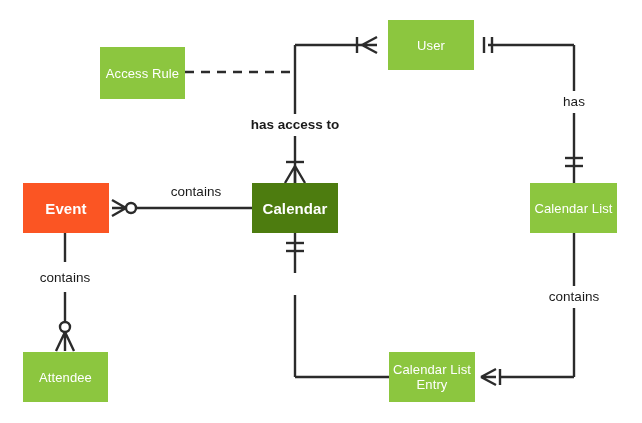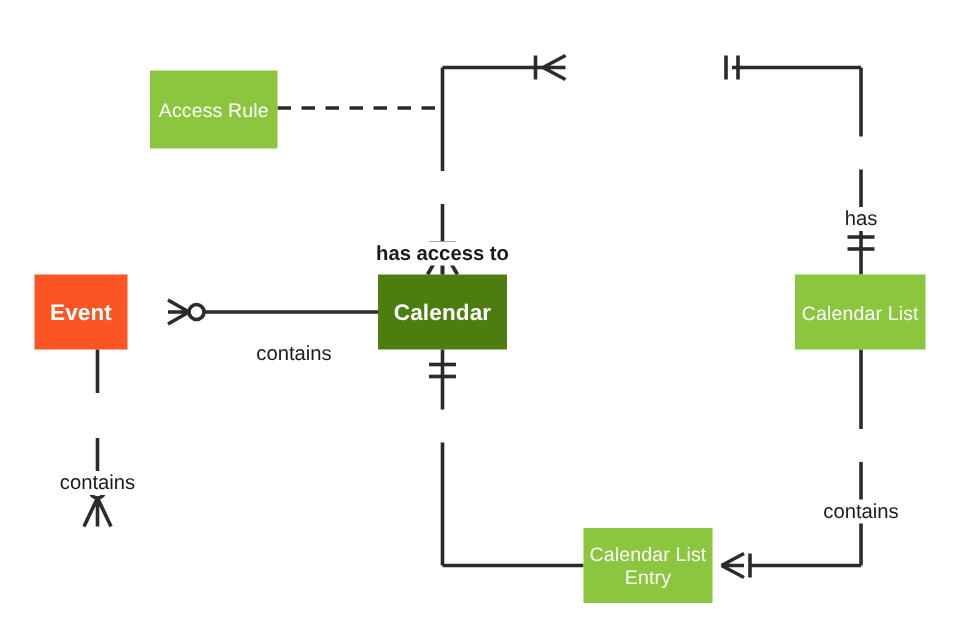--- a/index.html
+++ b/index.html
@@ -46,21 +46,20 @@
   .edge-label {
     position: absolute;
     color: #1a1a1a;
     font-size: 13.5px;
     line-height: 16px;
     white-space: nowrap;
     z-index: 4;
     background: #ffffff;
     padding: 0 3px;
     transform: translate(-50%, -50%);
-    margin-top: 44px;
   }
 </style>
 </head>
 <body>
 
 <div id="diagram-canvas">
 
   <svg id="er-svg" viewBox="0 0 642 423" xmlns="http://www.w3.org/2000/svg">
     <g fill="none" stroke="#2b2b2b" stroke-width="2.4" stroke-linecap="butt">
 
@@ -122,29 +121,31 @@
         <line x1="286" y1="243" x2="304" y2="243"></line>
         <line x1="286" y1="251" x2="304" y2="251"></line>
         <line x1="295" y1="233" x2="295" y2="273"></line>
         <line x1="295" y1="295" x2="295" y2="377"></line>
         <line x1="295" y1="377" x2="389" y2="377"></line>
       </g>
 
     </g>
   </svg>
 
-  <div class="entity-box emphasis" style="left:23px; top:183px; width:62px; height:50px; background:#FB5523;">Event</div>
+  <div class="entity-box emphasis" style="left:23px; top:183px; width:86px; height:50px; background:#FB5523;">Event</div>
 
   <div class="entity-box emphasis" style="left:252px; top:183px; width:86px; height:50px; background:#4d7c0f;">Calendar</div>
 
   <div class="entity-box" style="left:100px; top:47px; width:85px; height:52px; background:#8CC63F;">Access Rule</div>
 
+  <div class="entity-box" style="left:388px; top:20px; width:86px; height:50px; background:#8CC63F;">User</div>
 
   <div class="entity-box" style="left:530px; top:183px; width:87px; height:50px; background:#8CC63F;">Calendar List</div>
 
+  <div class="entity-box" style="left:23px; top:352px; width:85px; height:50px; background:#8CC63F;">Attendee</div>
 
   <div class="entity-box" style="left:389px; top:352px; width:86px; height:50px; background:#8CC63F;">Calendar List
 Entry</div>
 
   <div class="edge-label" style="left:196px; top:192px;">contains</div>
 
   <div class="edge-label" style="left:295px; top:125px;font-weight:bold;">has access to</div>
 
   <div class="edge-label" style="left:574px; top:102px;">has</div>
 

